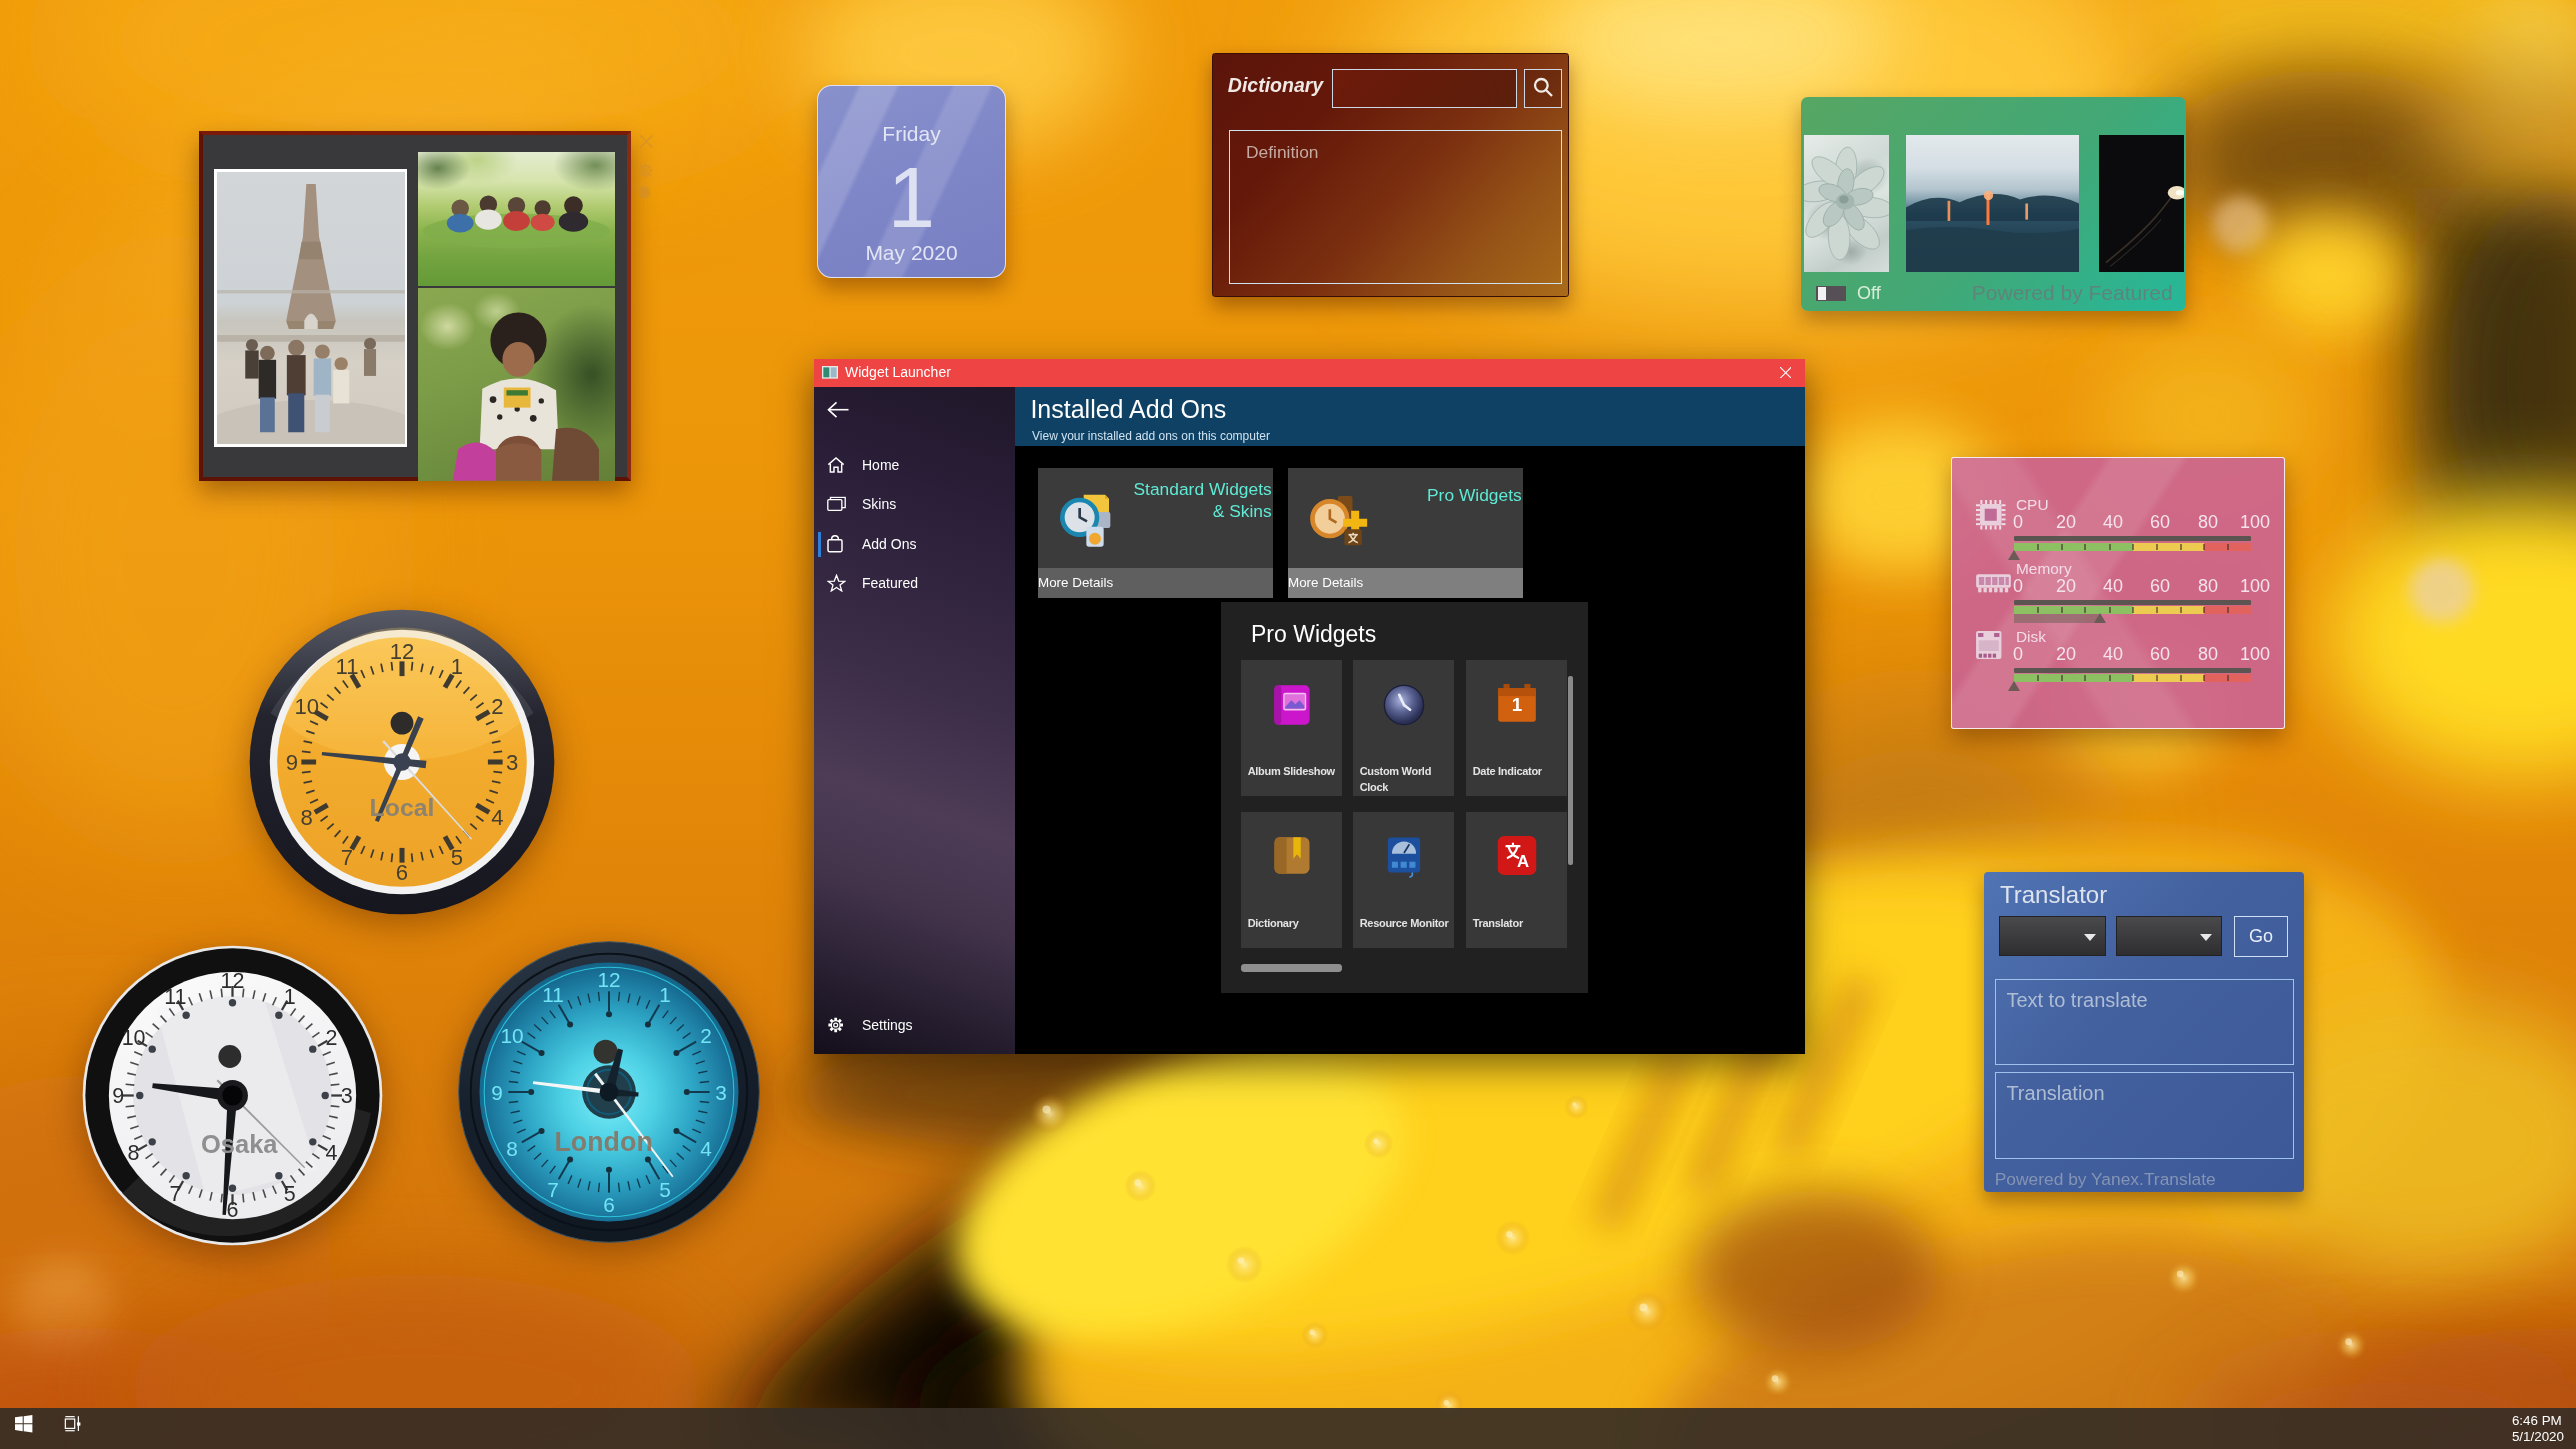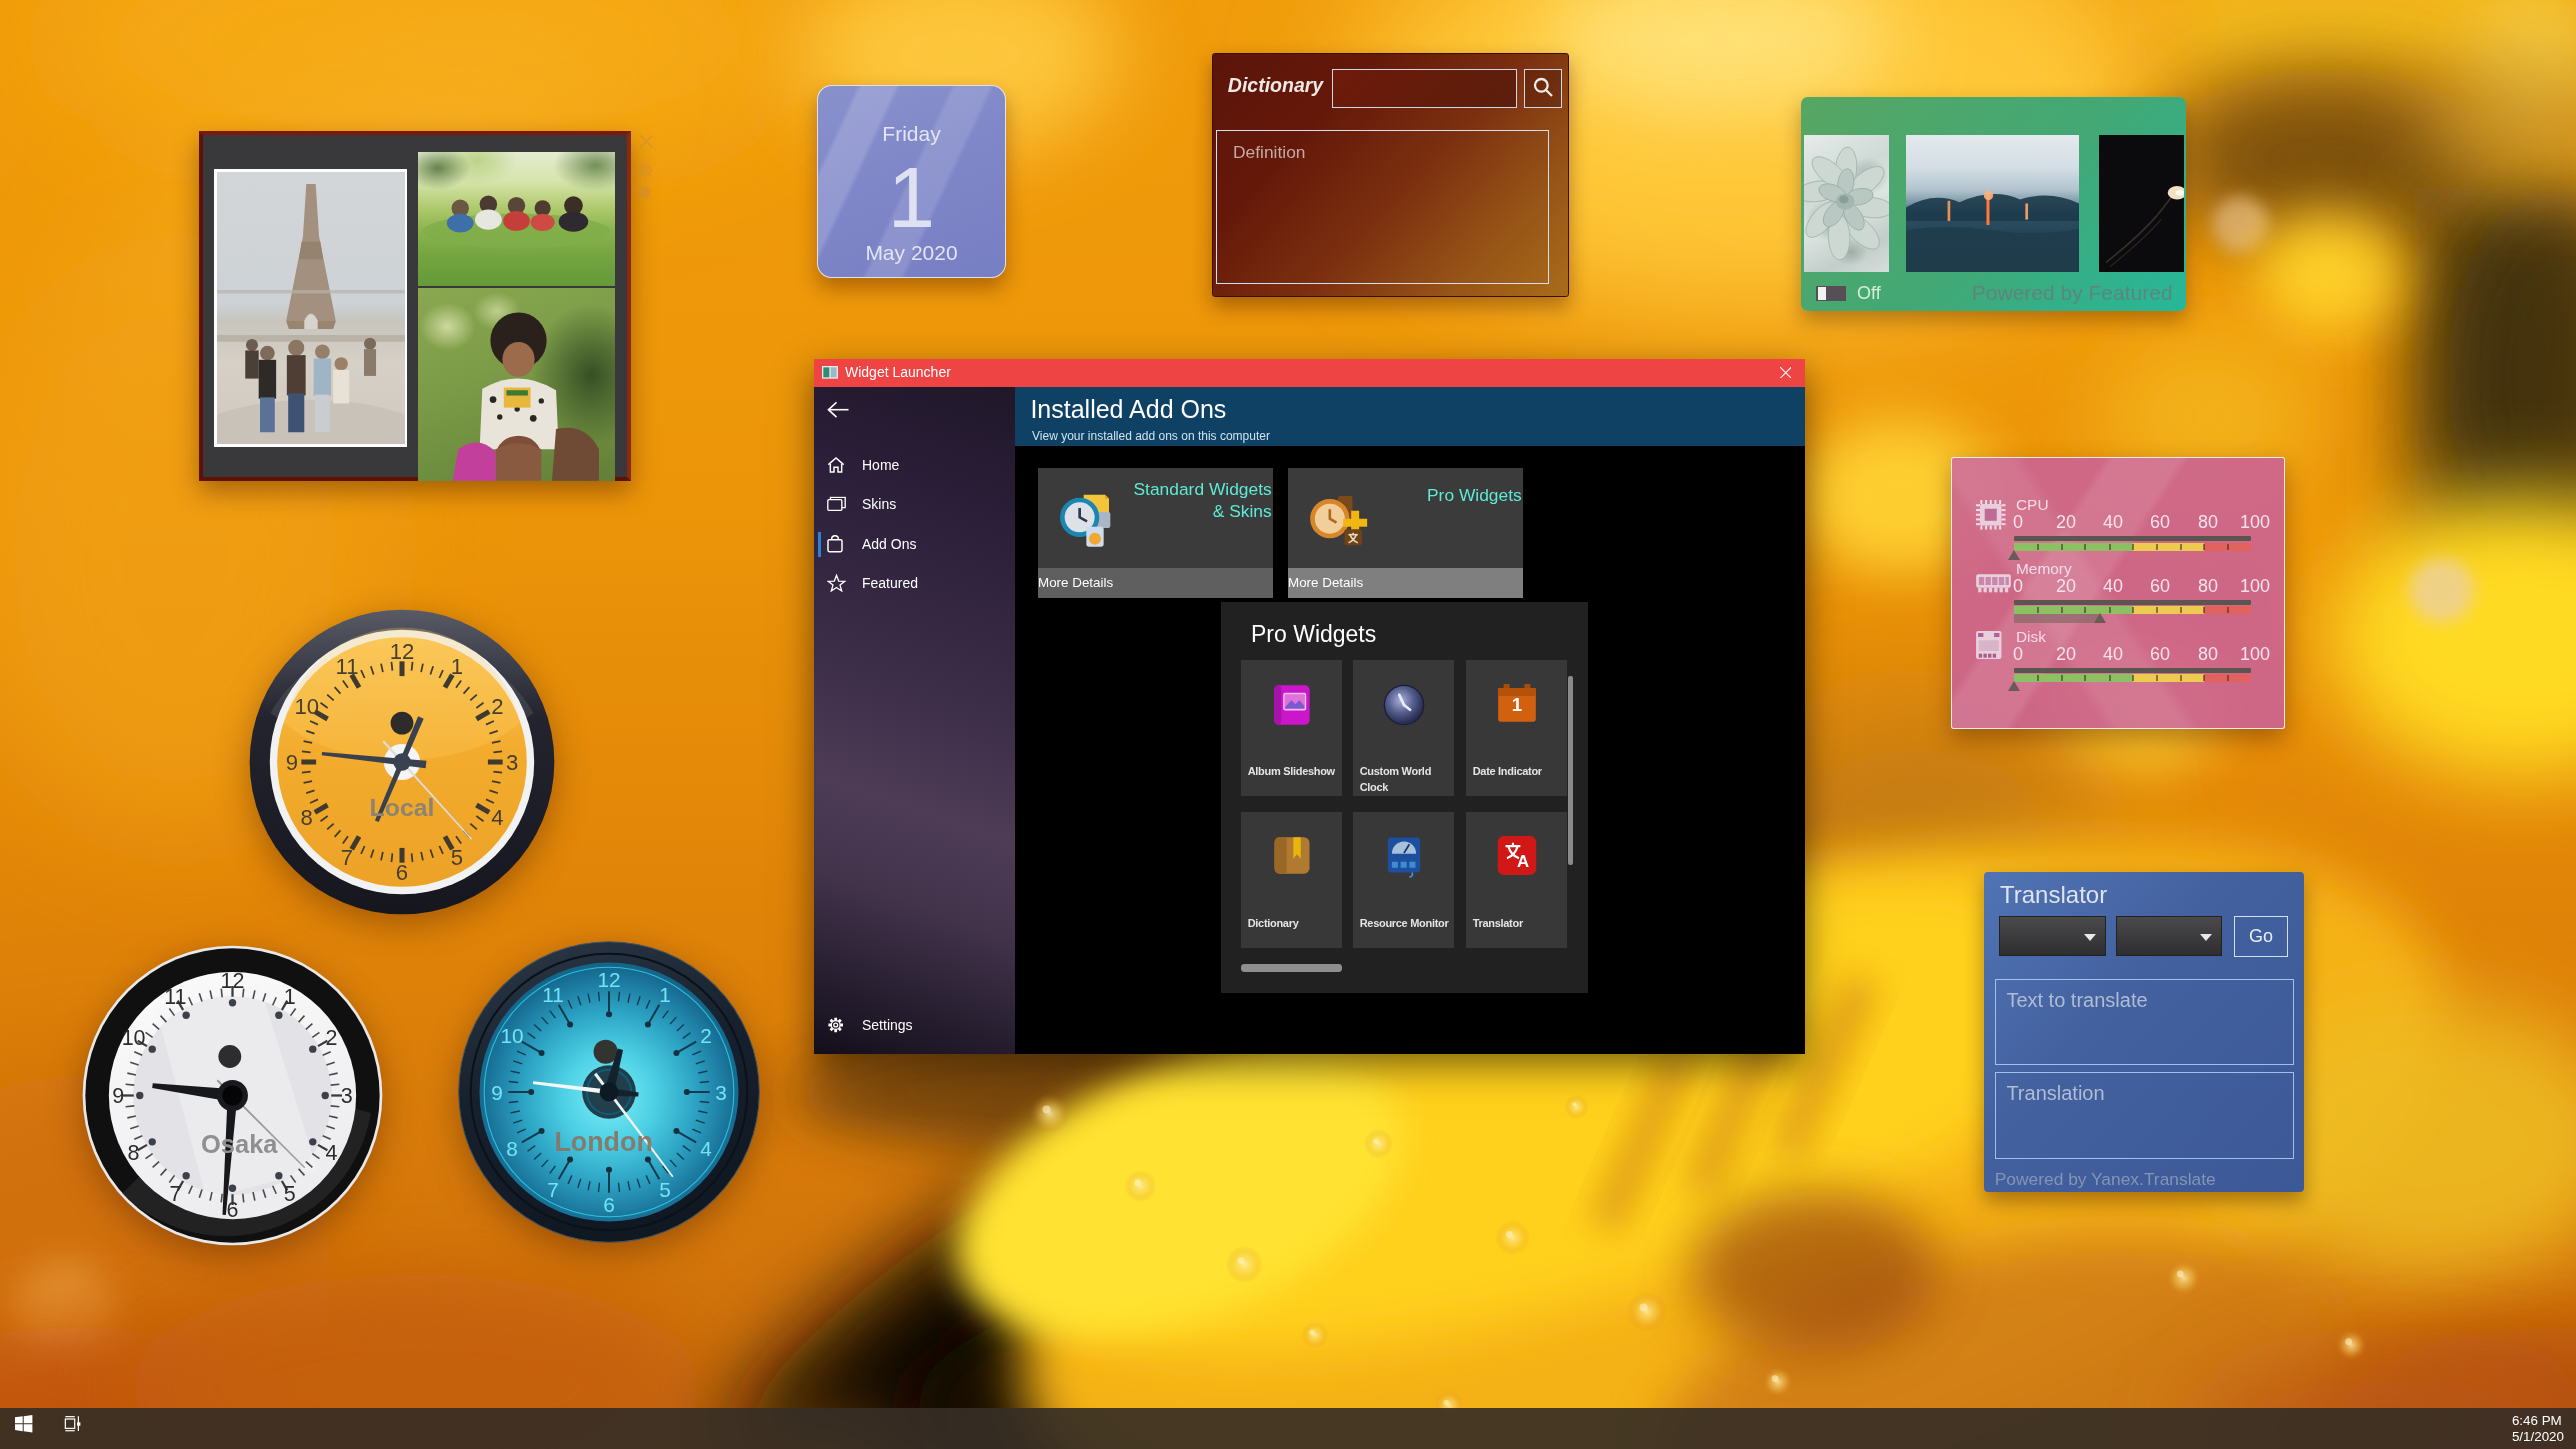--- a/index.html
+++ b/index.html
@@ -259,21 +259,21 @@
 <div style="position:relative;font-size:21px;margin-top:0">May 2020</div>
     </div>
     <div class="abs" id="dict">
 <div style="position:absolute;left:14.8px;top:20px;color:#efe8e4;font-size:19.5px;font-style:italic;font-weight:700">Dictionary</div>
 <div style="position:absolute;left:119px;top:15.4px;width:185px;height:39px;border:1.3px solid #cdd7e6;background:linear-gradient(133deg,rgba(120,30,12,.6),rgba(60,12,6,.55))"></div>
 <div style="position:absolute;left:311px;top:15.4px;width:38px;height:39px;border:1.3px solid #cdd7e6;background:rgba(70,16,8,.35)">
 <svg width="36" height="36" viewBox="0 0 53 54">
           <circle cx="24" cy="23" r="9.5" fill="none" stroke="#f0ece8" stroke-width="3.4"></circle>
           <line x1="31" y1="30" x2="40" y2="39" stroke="#f0ece8" stroke-width="3.4"></line>
         </svg></div>
-<div style="position:absolute;left:3px;top:76px;width:333px;height:154px;border:1.3px solid #cfe2f2">
+<div style="position:absolute;left:16px;top:76px;width:333px;height:154px;border:1.3px solid #cfe2f2">
 <div style="margin:10.7px 0 0 16px;color:#c5a9a2;font-size:17.4px">Definition</div>
       </div>
     </div>
     <div class="abs" id="uns">
 <div class="ph" style="left:2.7px;width:85px;background:
 radial-gradient(34px 29.5px at 30% 62%, rgba(122,140,135,.75), rgba(122,140,135,0) 70%),
 radial-gradient(29.5px 27px at 75% 30%, rgba(136,153,148,.6), rgba(136,153,148,0) 70%),
 radial-gradient(24px 20px at 55% 85%, rgba(125,142,138,.55), rgba(125,142,138,0) 70%),
 linear-gradient(150deg,#e6ece9 0%,#cfd9d5 35%,#dde5e1 55%,#c2cdc9 80%,#d6dedb 100%)">
 <svg width="85" height="137" viewBox="0 0 126 204" style="position:absolute;left:0;top:0">

